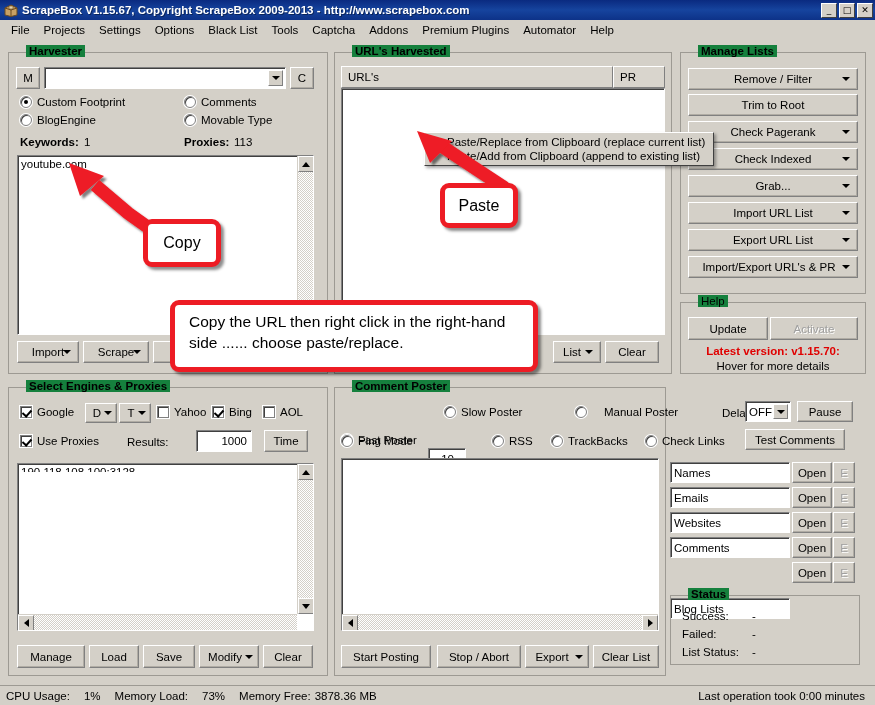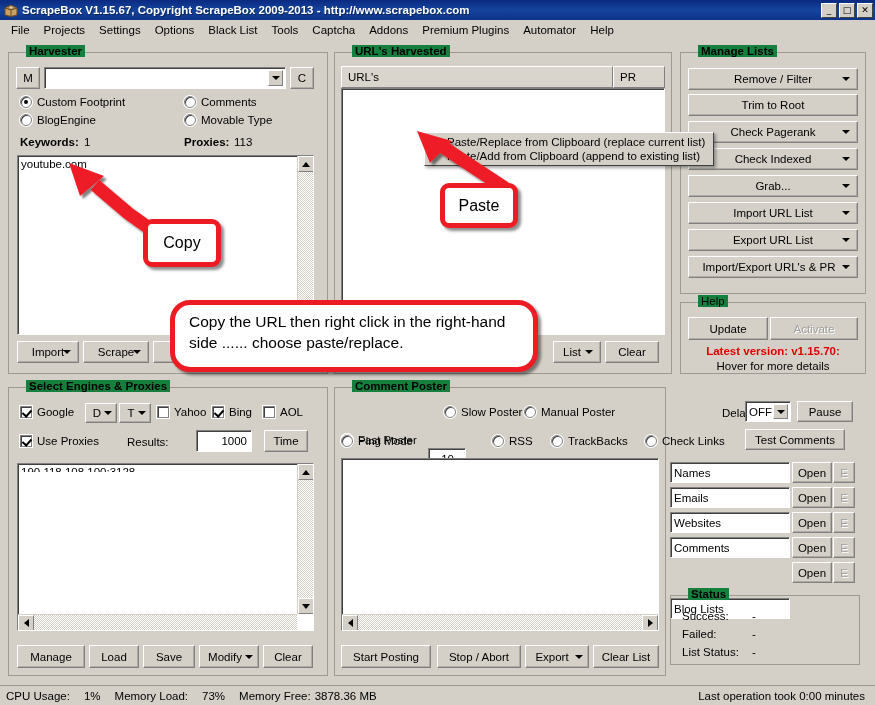--- a/index.html
+++ b/index.html
@@ -206,21 +206,21 @@
     position:absolute;
     background:#fff;
     border:5px solid #ed1c24;
     border-radius:9px;
     box-shadow:3px 3px 3px rgba(0,0,0,.45);
     display:flex; align-items:center;
     font-family:"Liberation Sans",sans-serif;
     color:#000;
   }
   .redbox.center { justify-content:center; }
-  .redbox.big { padding:6px 14px; font-size:15.5px; line-height:21px; display:block;border-radius:20px; }
+  .redbox.big { padding:6px 14px; font-size:15.5px; line-height:21px; display:block; }
   .lbl-word { font-size:16px; }
 
   
   #ctxmenu {
     position:absolute;
     background:#d4d0c8;
     border:1px solid;
     border-color:#fff #404040 #404040 #fff;
     box-shadow:2px 2px 3px rgba(0,0,0,.35);
     padding:2px 0;
@@ -452,21 +452,21 @@
 </div>
 
 <div class="rad on" style="left:341px;top:406px;margin-top:28px;">
   <span class="dot"></span>
   <span>Fast Poster</span>
 </div>
 <div class="rad" style="left:444px;top:406px;">
   <span class="dot"></span>
   <span>Slow Poster</span>
 </div>
-<div class="rad" style="left:524px;top:406px;">
+<div class="rad" style="left:575px;top:406px;gap:12px;">
   <span class="dot"></span>
   <span>Manual Poster</span>
 </div>
 <div class="rad" style="left:341px;top:435px;">
   <span class="dot"></span>
   <span>Ping Mode</span>
 </div>
 <div class="field" style="position:absolute;left:428px;top:448px;width:38px;height:22px;justify-content:flex-end;padding-right:11px;">10</div>
 <div class="rad" style="left:492px;top:435px;">
   <span class="dot"></span>

